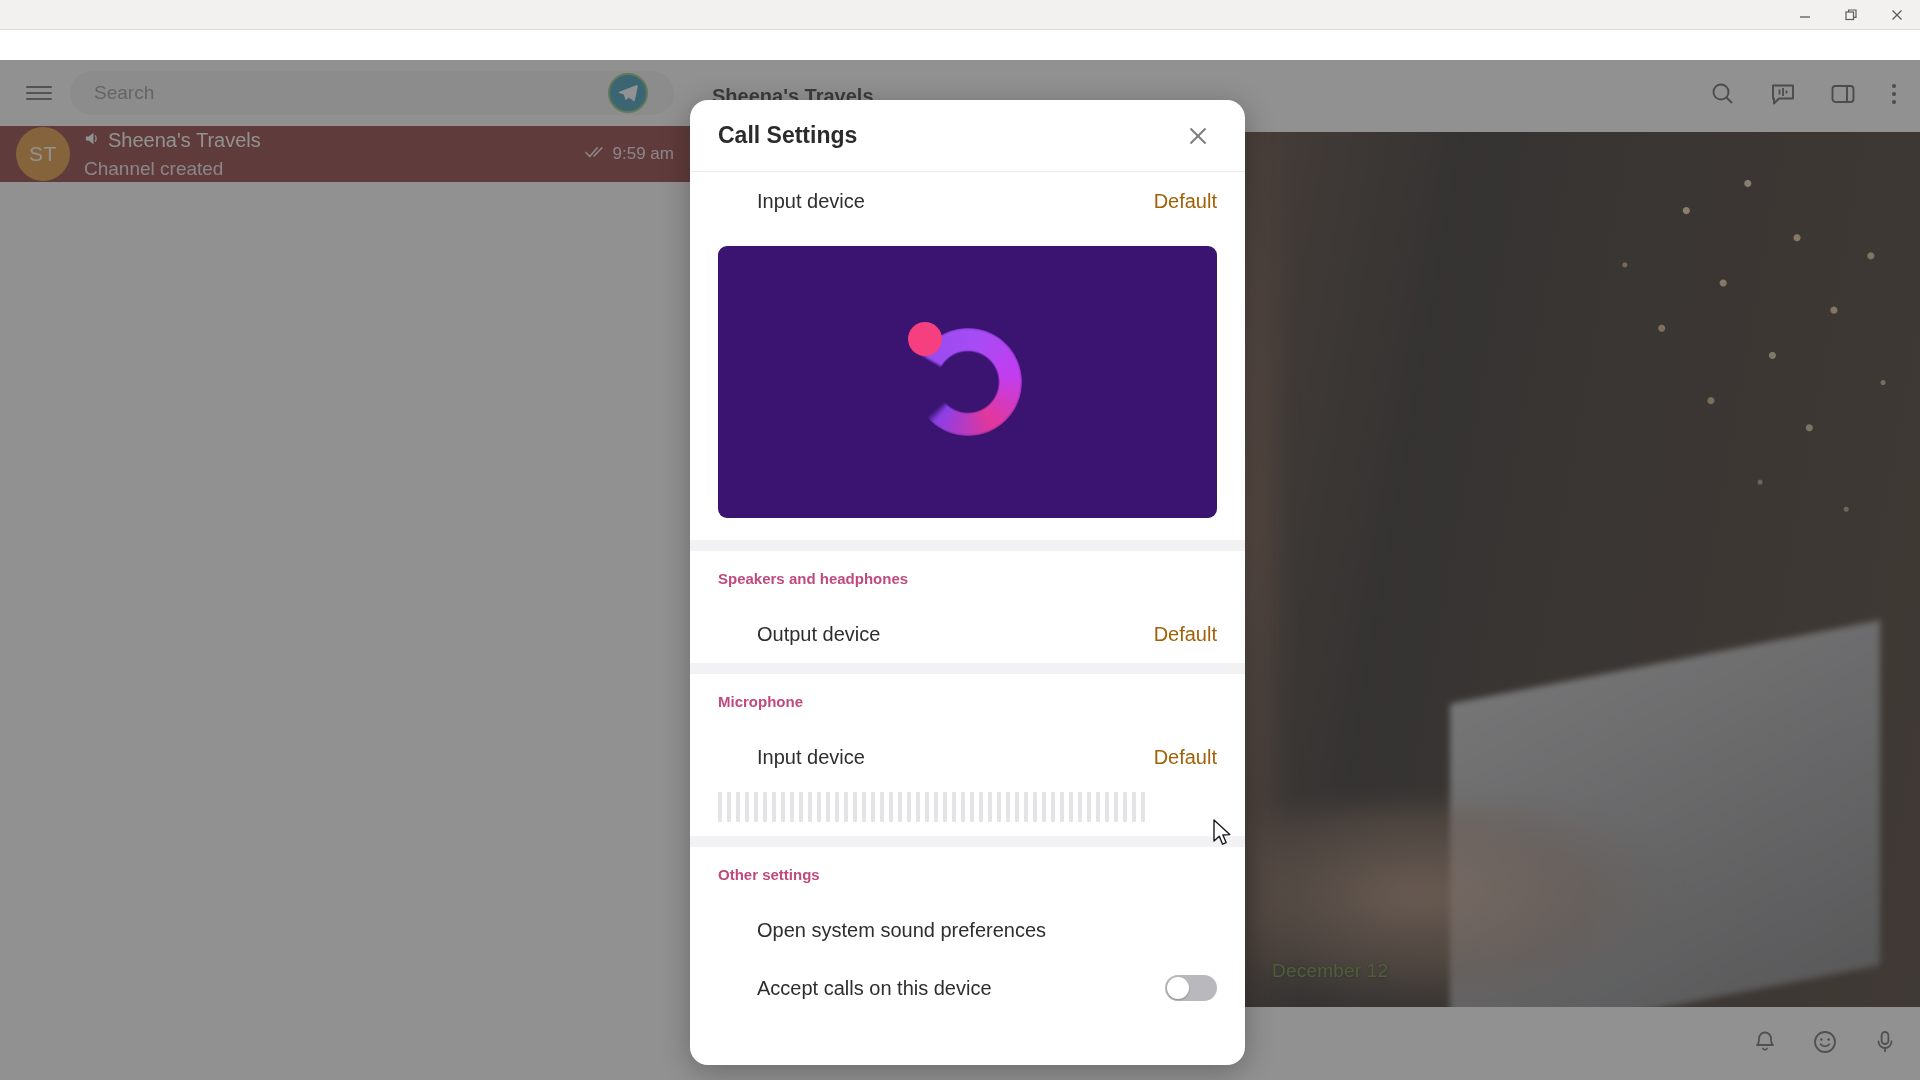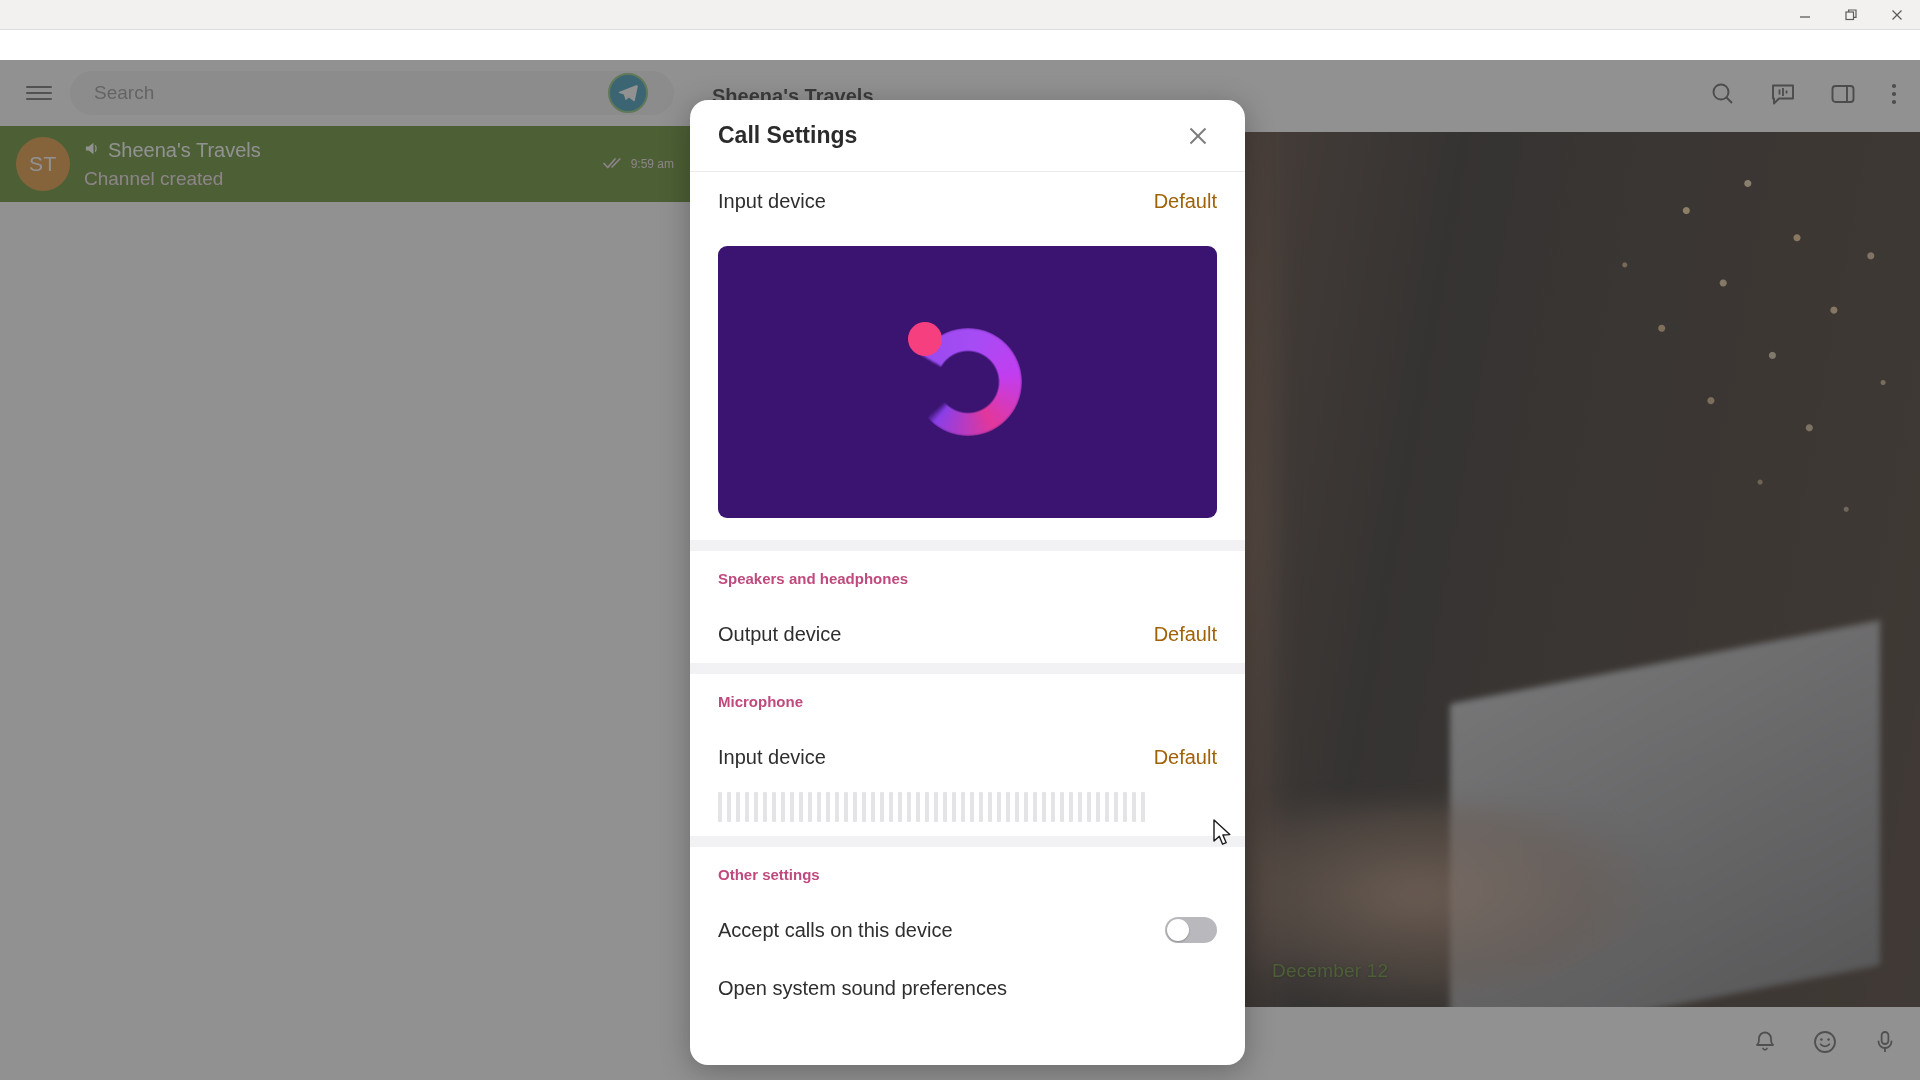--- a/index.html
+++ b/index.html
@@ -91,32 +91,32 @@
     border-radius: 22px; display: flex; align-items: center; padding: 0 24px;
     color: #8a8a8a; font-size: 19px; position: relative;
   }
   .tg-badge {
     position: absolute; right: 26px; top: 50%; transform: translateY(-50%);
     width: 40px; height: 40px; border-radius: 50%;
     background: #1f8bb0; border: 2.5px solid #7fbf6a;
     display: flex; align-items: center; justify-content: center;
   }
   .chatrow {
-    height: 76px; background: #4d7c0f; display: flex; align-items: center;
+    height: 56px; background: #7f1d1d; display: flex; align-items: center;
     padding: 1px 16px; position: relative;
   }
   .avatar {
     width: 54px; height: 54px; border-radius: 50%; background: #e08a20;
     color: #fff; display: flex; align-items: center; justify-content: center;
     font-size: 21px; letter-spacing: .5px;
   }
   .chatrow-text { margin-left: 14px; flex: 1; }
   .chatrow-title { color: #ffffff; font-size: 20px; display:flex; align-items:center; gap:7px; }
   .chatrow-sub { color: #f0dde6; font-size: 19px; margin-top: 6px; }
-  .chatrow-meta { color: #f0dde6; font-size: 12px; display: flex; align-items: center; gap: 6px; }
+  .chatrow-meta { color: #f0dde6; font-size: 17px; display: flex; align-items: center; gap: 6px; }
 
   
   .chat-header {
     position: absolute; left: 690px; top: 30px; width: 1230px; height: 72px;
     background: #ffffff; display: flex; align-items: center; padding: 0 22px;
   }
   .chat-title { font-size: 20px; color: #1d1d1d; font-weight: bold; }
   .chat-header-actions { margin-left: auto; display: flex; align-items: center; gap: 34px; color: #4a4a4a; }
 
   
@@ -148,21 +148,21 @@
   .modal-close {
     margin-left: auto; width: 38px; height: 38px;
     display: flex; align-items: center; justify-content: center; color: #7d7d7d;
   }
   .modal-body { height: 893px; overflow: hidden; }
 
   .row {
     display: flex; align-items: center; justify-content: space-between;
     padding: 0 28px; height: 58px;
   }
-  .row-label { font-size: 20px; color: #2e2e2e; }
+  .row-label { font-size: 20px; color: #2e2e2e; margin-left: 39px; }
   .row-value { font-size: 20px; color: #a16207; }
   .section-title {
     padding: 0 28px; font-size: 15px; font-weight: bold; color: #c04a7e;
     height: 54px; display: flex; align-items: center;
   }
   .divider { height: 11px; background: #f2f2f4; }
 
   .video-preview {
     margin: 16px 28px 22px 28px; height: 272px; border-radius: 9px;
     background: #3a1470; display: flex; align-items: center; justify-content: center;
@@ -437,25 +437,25 @@
             <i></i>
             <i></i>
             <i></i>
             <i></i>
           </div>
 
         <div class="divider" style="margin-top:12px"></div>
 
         <div class="section-title">Other settings</div>
         <div class="row">
+          <span class="row-label">Open system sound preferences</span>
+        </div>
+        <div class="row">
           <span class="row-label">Accept calls on this device</span>
           <span class="toggle"></span>
-        </div>
-        <div class="row">
-          <span class="row-label">Open system sound preferences</span>
         </div>
 
       </div>
     </div>
 
     <div class="cursor">
       <svg width="22" height="30" viewBox="0 0 22 30">
         <path d="M2 1 L2 22 L7.3 17.2 L10.6 25.2 L14.2 23.7 L10.9 16 L17.8 15.6 Z" fill="#ffffff" stroke="#1a1a1a" stroke-width="1.4" stroke-linejoin="round"></path>
       </svg>
     </div>

